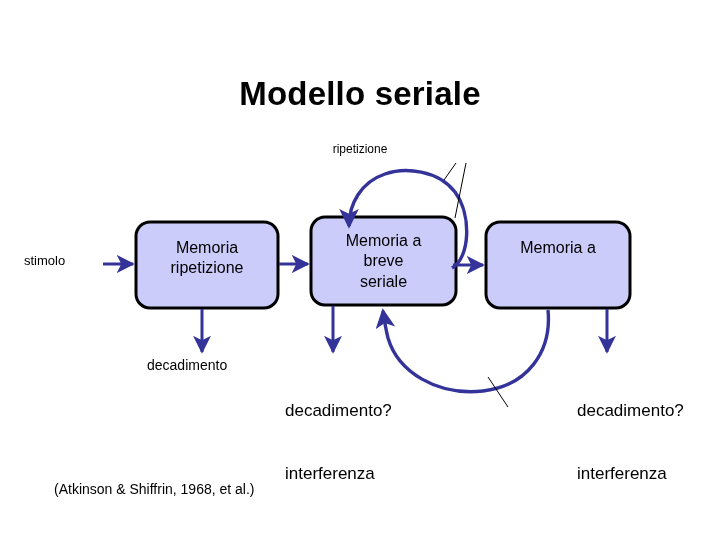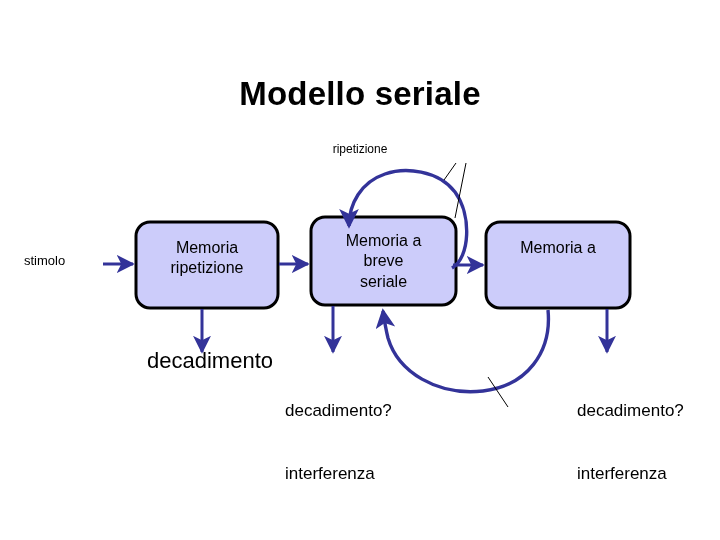--- a/index.html
+++ b/index.html
@@ -54,21 +54,21 @@
     position: absolute;
     text-align: center;
     font-size: 16px;
     color: #000000;
     line-height: 1.28;
   }
   #boxlabel-sensoriale { left: 136px; top: 238px; width: 142px; }
   #boxlabel-breve      { left: 311px; top: 231px; width: 145px; }
   #boxlabel-lungo      { left: 486px; top: 238px; width: 144px; }
 
-  #label-decadimento-1 { left: 147px; top: 348px; font-size: 22px; }
+  #label-decadimento-1 { left: 147px; top: 357px; font-size: 14px; }
   #label-decadimento-2 { left: 285px; top: 360px; font-size: 17px; }
   #label-decadimento-3 { left: 577px; top: 360px; font-size: 17px; }
   #label-reperimento   { left: 471px; top: 410px; font-size: 17px; }
   #citation            { left: 54px; top: 481px; font-size: 14px; }
 </style>
 </head>
 <body>
 
 <div id="slide">
 
@@ -143,14 +143,15 @@
     <div>decadimento?</div>
     <div>interferenza</div>
   </div>
 
   <div class="txt" id="label-decadimento-3">
     <div>decadimento?</div>
     <div>interferenza</div>
   </div>
 
 
+  <div class="txt" id="citation">(Atkinson &amp; Shiffrin, 1968, et al.)</div>
 
 </div>
 
 </body></html>

